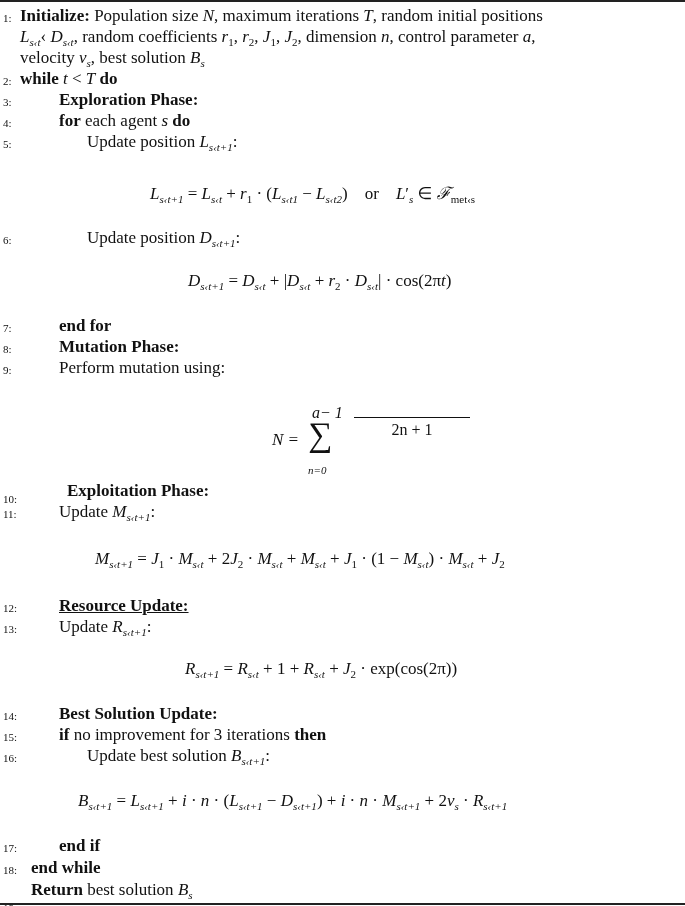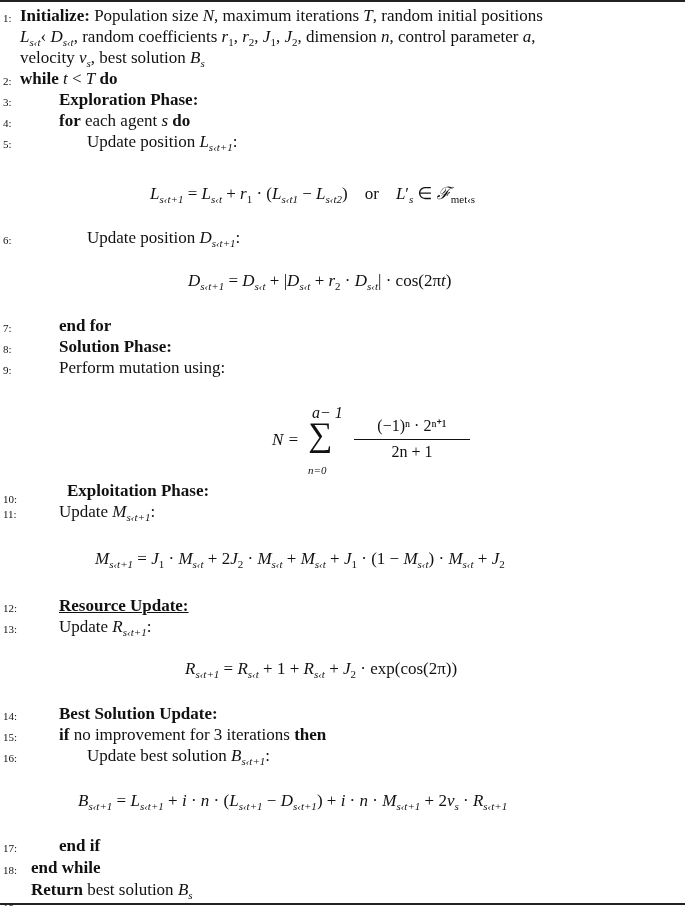--- a/index.html
+++ b/index.html
@@ -77,35 +77,34 @@
   <i>D</i><sub>s‹t+1</sub> = <i>D</i><sub>s‹t</sub> + |<i>D</i><sub>s‹t</sub> + <i>r</i><sub style="font-style:normal">2</sub> · <i>D</i><sub>s‹t</sub>| · cos(2π<i>t</i>)
 </div>
 
 <div class="line" style="top:316px;">
   <span class="num" style="top:2px;">7:</span>
   <span class="txt b" style="left:59px;">end for</span>
 </div>
 
 <div class="line" style="top:337px;">
   <span class="num" style="top:2px;">8:</span>
-  <span class="txt b" style="left:59px;">Solution Phase:</span>
+  <span class="txt b" style="left:59px;">Mutation Phase:</span>
 </div>
 
 <div class="line" style="top:358px;">
   <span class="num" style="top:2px;">9:</span>
   <span class="txt" style="left:59px;">Perform mutation using:</span>
 </div>
 
 <div class="sum" style="left:272px; top:404px;">
   <span class="N">N =</span>
   <span class="sig">∑</span>
   <span class="up">a− 1</span>
   <span class="lo">n=0</span>
   <div class="frac">
-    <div>(−1)ⁿ · 2ⁿ⁺¹</div>
     <div class="bar"></div>
     <div>2n + 1</div>
   </div>
 </div>
 
 <div class="line" style="top:481px;">
   <span class="num" style="top:8px;">10:</span>
   <span class="txt b" style="left:59px;margin-left:8px;">Exploitation Phase:</span>
 </div>
 

